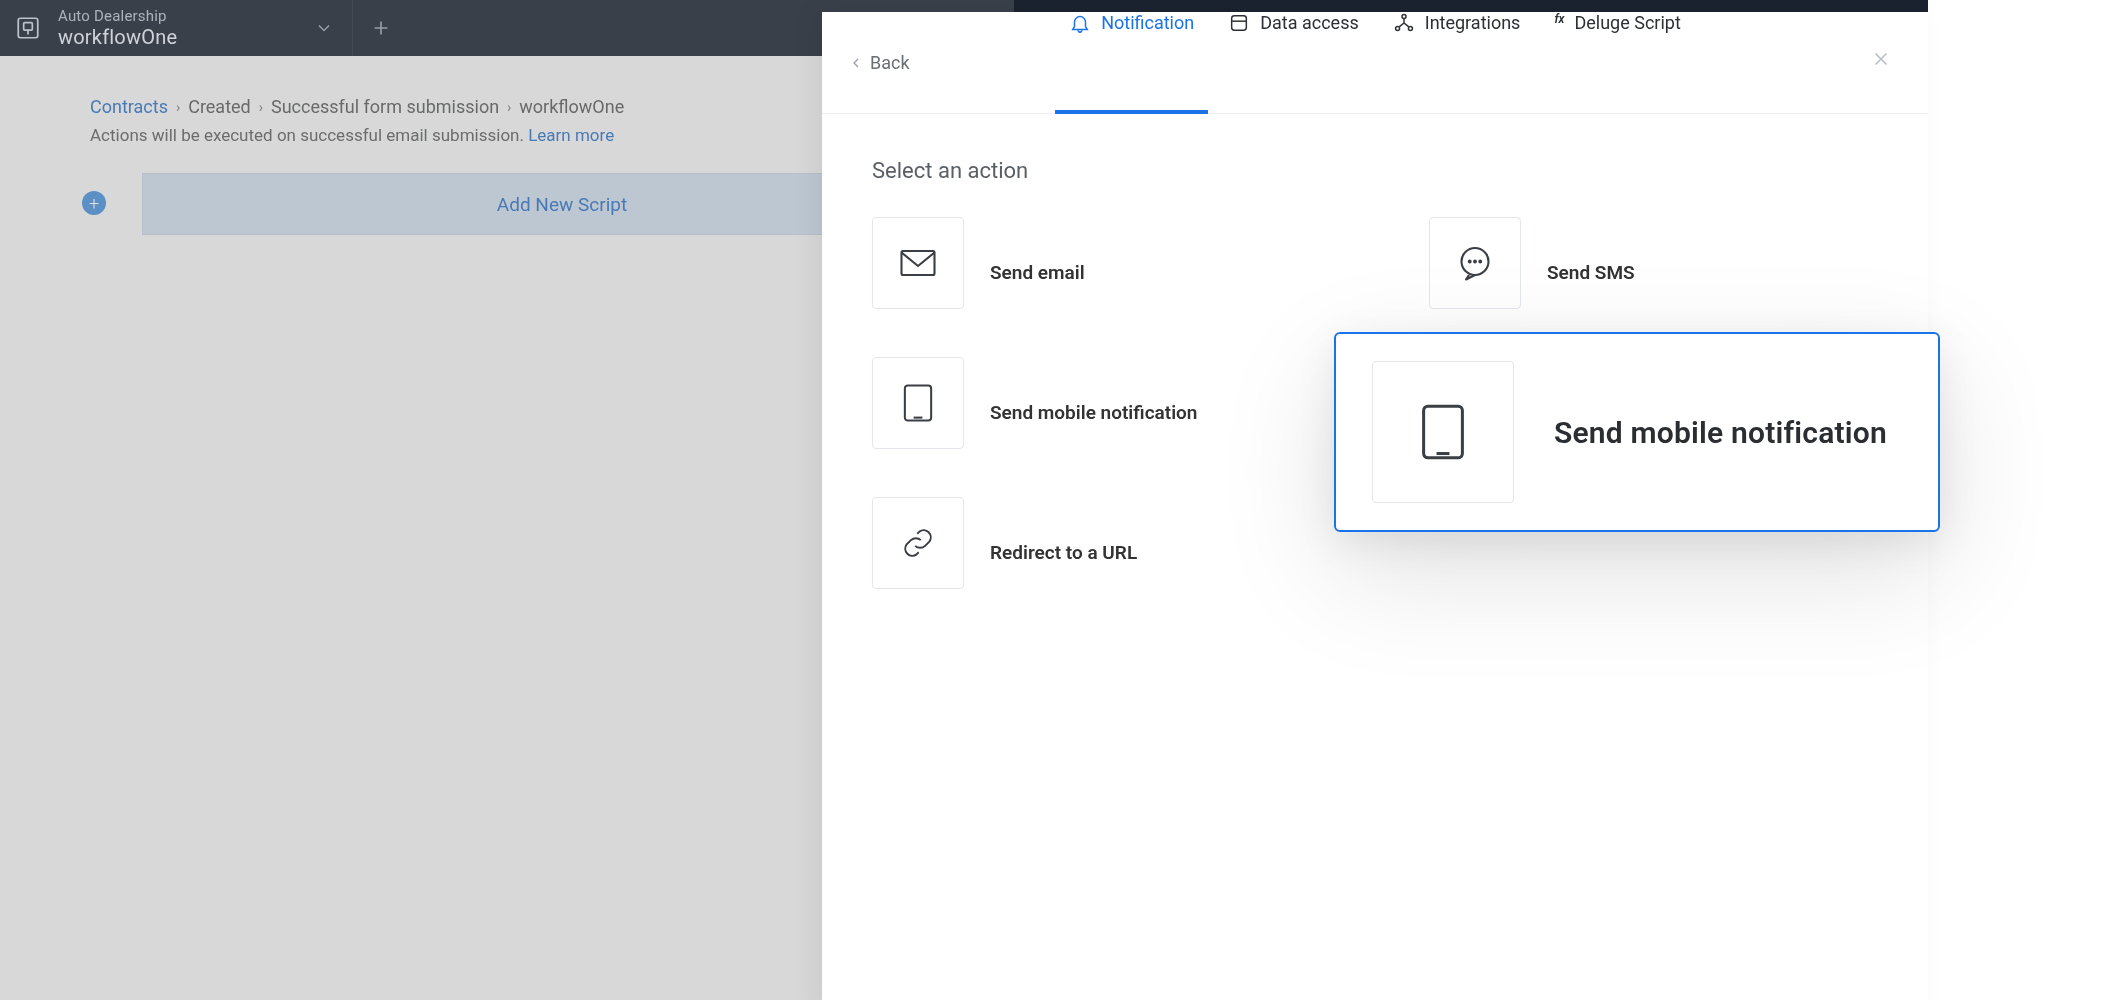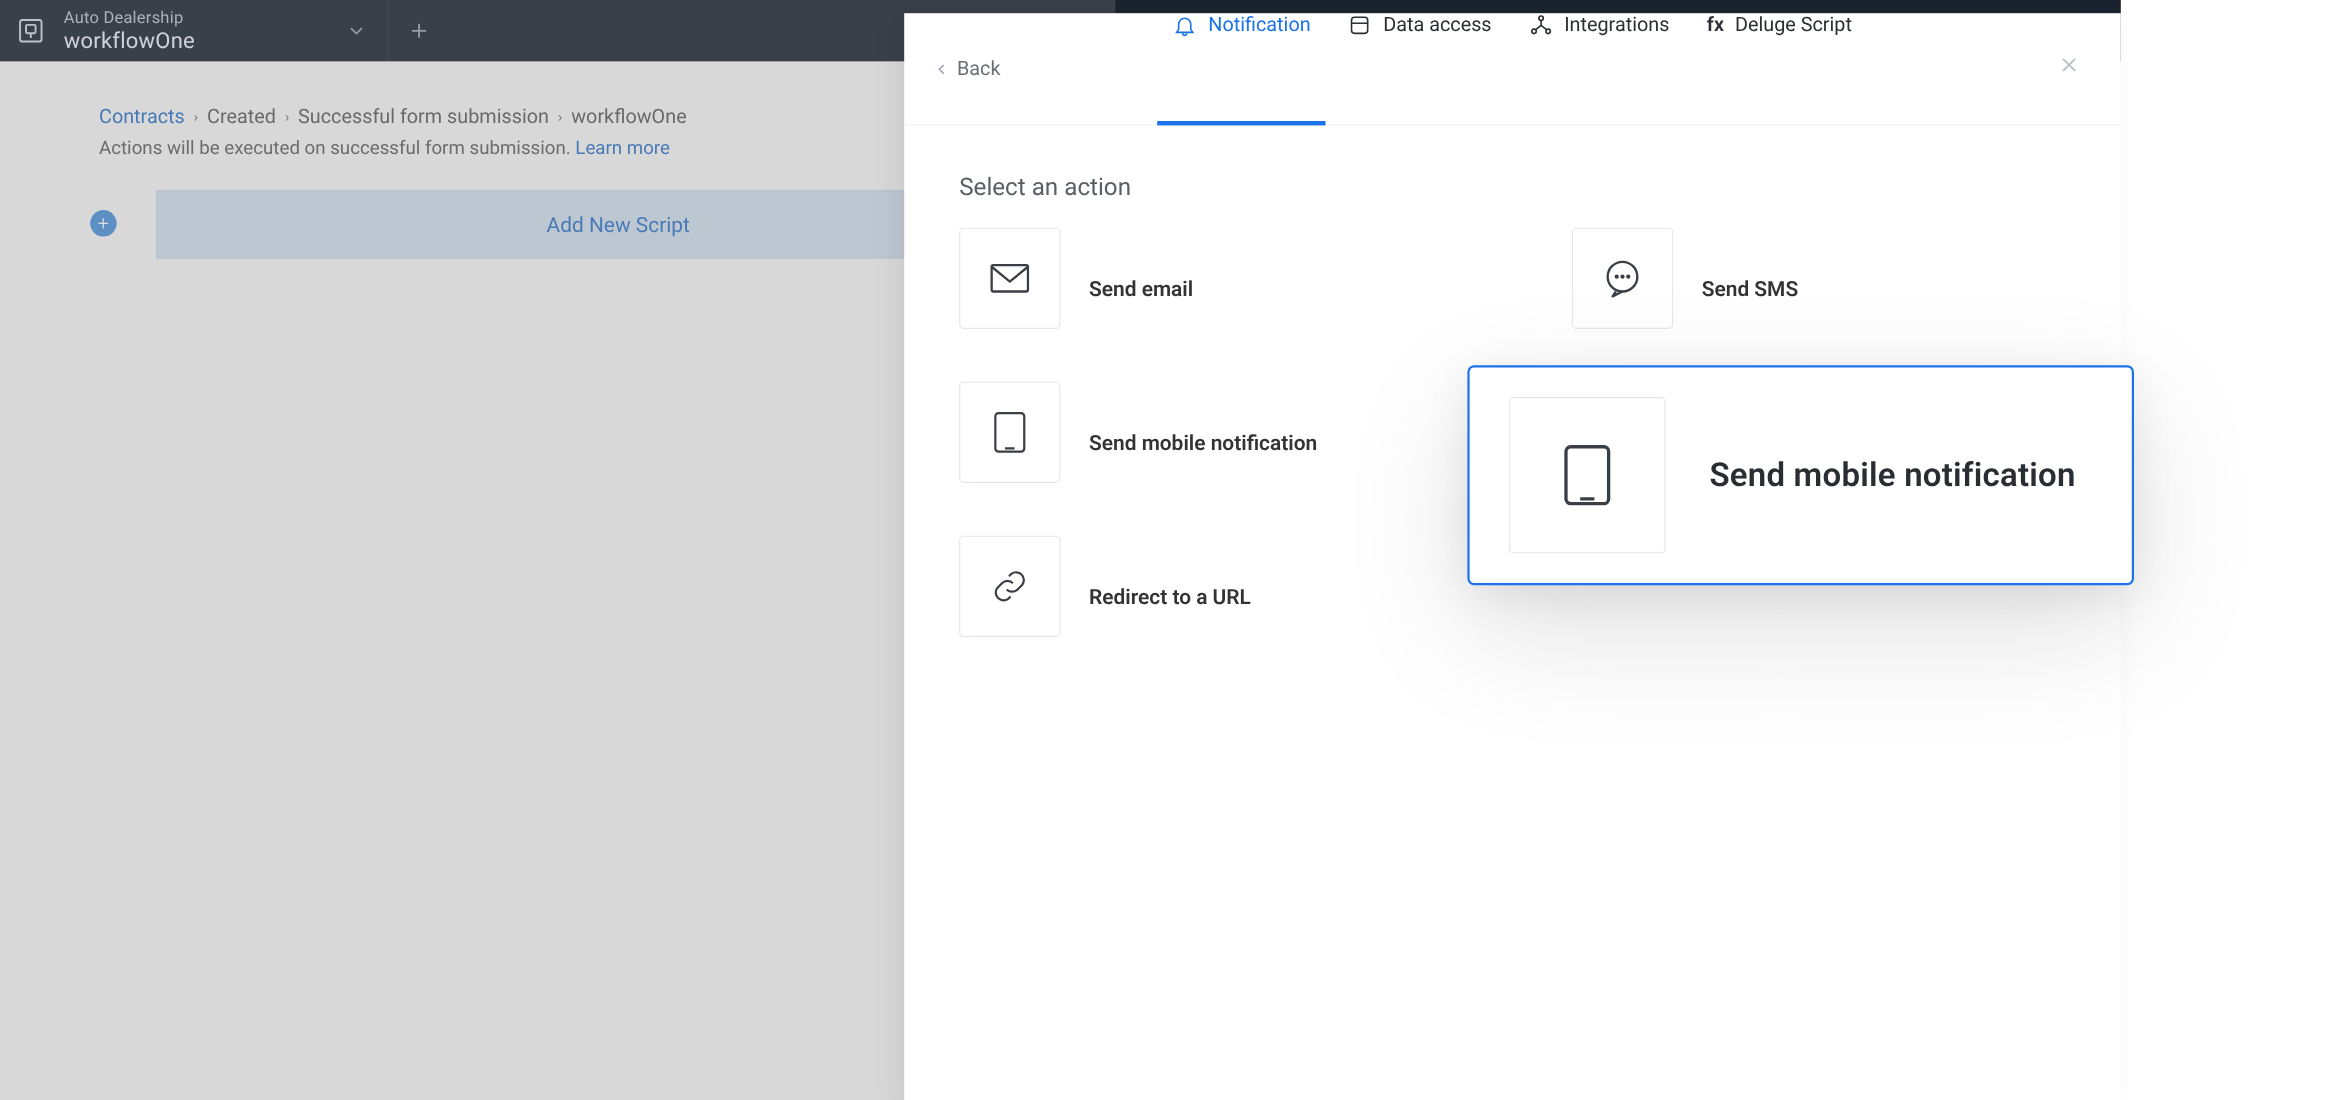--- a/index.html
+++ b/index.html
@@ -40,21 +40,21 @@
 .tabs{position:absolute;left:0;right:0;top:0;bottom:0;display:flex;align-items:center;justify-content:center;gap:34px;}
 .tab{display:flex;align-items:flex-start;gap:10px;font-size:18px;color:#2c2f33;height:102px;position:relative;cursor:pointer;}
 .tab svg{stroke:#2c2f33;}
 .tab.active{color:#1a73e8;}
 .tab.active svg{stroke:#1a73e8;}
 .tab.active::after{content:"";position:absolute;left:-14px;right:-14px;bottom:0;height:4px;background:#1a73e8;}
 .close{position:absolute;right:36px;top:36px;cursor:pointer;}
 .close svg{stroke:#b9bec6;}
 
 .panel-body{padding:44px 50px 0 50px;}
-.panel-title{font-size:22px;color:#5a5f66;margin-bottom:24px;}
+.panel-title{font-size:22px;color:#5a5f66;margin-bottom:34px;}
 
 .grid{display:grid;grid-template-columns:1fr 1fr;gap:48px 108px;}
 .card{display:flex;align-items:center;gap:26px;cursor:pointer;}
 .iconbox{width:92px;height:92px;border:1px solid #e3e6ea;border-radius:4px;display:flex;align-items:center;justify-content:center;background:#fff;}
 .iconbox svg{stroke:#3a3f46;fill:none;stroke-width:1.4;}
 .card .label{font-size:19px;color:#333;font-weight:600;margin-top:19px;}
 
 
 .popcard{position:absolute;left:1334px;top:332px;width:606px;height:200px;border:2px solid #1a73e8;border-radius:6px;background:#fff;display:flex;align-items:center;padding:0 36px;box-shadow:0 40px 120px rgba(0,0,0,0.12), 0 10px 40px rgba(0,0,0,0.08);gap:40px;}
 .popcard .iconbox{width:142px;height:142px;}
@@ -94,21 +94,21 @@
     <div class="breadcrumb">
       <span class="link">Contracts</span>
       <span class="sep">›</span>
       <span>Created</span>
       <span class="sep">›</span>
       <span>Successful form submission</span>
       <span class="sep">›</span>
       <span>workflowOne</span>
     </div>
     <div class="subtext">
-      <span>Actions will be executed on successful form submission. </span>
+      <span>Actions will be executed on successful email submission. </span>
       <span class="learn">Learn more</span>
     </div>
 
     <div class="add-row">
       <div class="add-plus">
         <span>+</span>
       </div>
       <div class="add-action">
         <span>Add New Script</span>
       </div>
@@ -144,21 +144,21 @@
         <div class="tab">
           <svg width="22" height="22" viewBox="0 0 24 24" fill="none" stroke-width="1.6">
               <circle cx="12" cy="5" r="2.2"></circle>
               <circle cx="5" cy="18" r="2.2"></circle>
               <circle cx="19" cy="18" r="2.2"></circle>
               <path d="M12 7v5M12 12l-5 4M12 12l5 4"></path>
             </svg>
           <span>Integrations</span>
         </div>
         <div class="tab">
-          <span style="font-weight:600;font-size:18px;">fx</span>
+          <span style="font-style:italic;font-weight:600;font-size:12px;">fx</span>
           <span>Deluge Script</span>
         </div>
       </div>
 
       <div class="close">
         <svg width="22" height="22" viewBox="0 0 24 24" fill="none" stroke-width="1.8">
             <path d="M6 6l12 12M18 6L6 18"></path>
           </svg>
       </div>
     </div>

